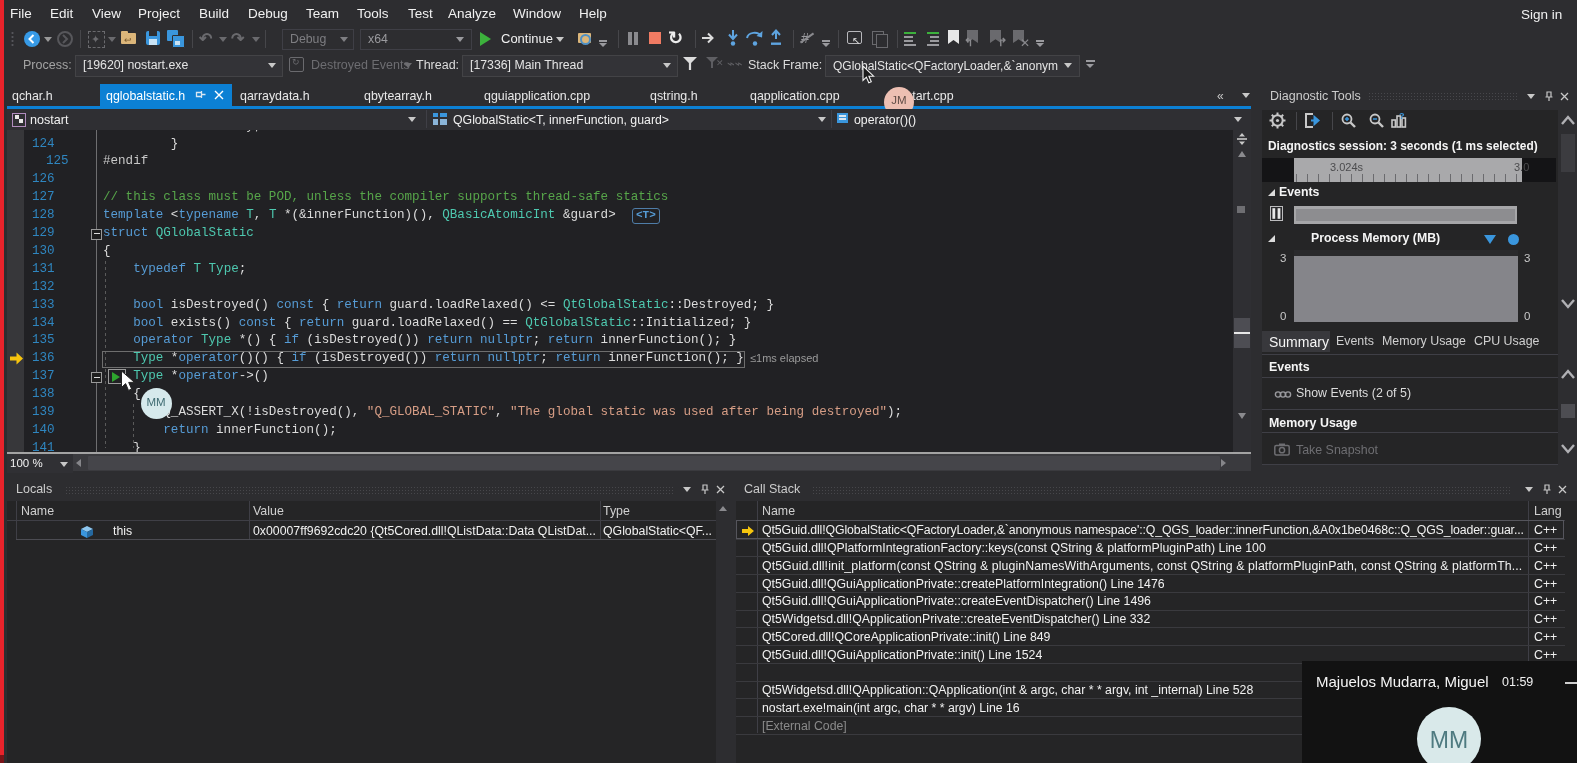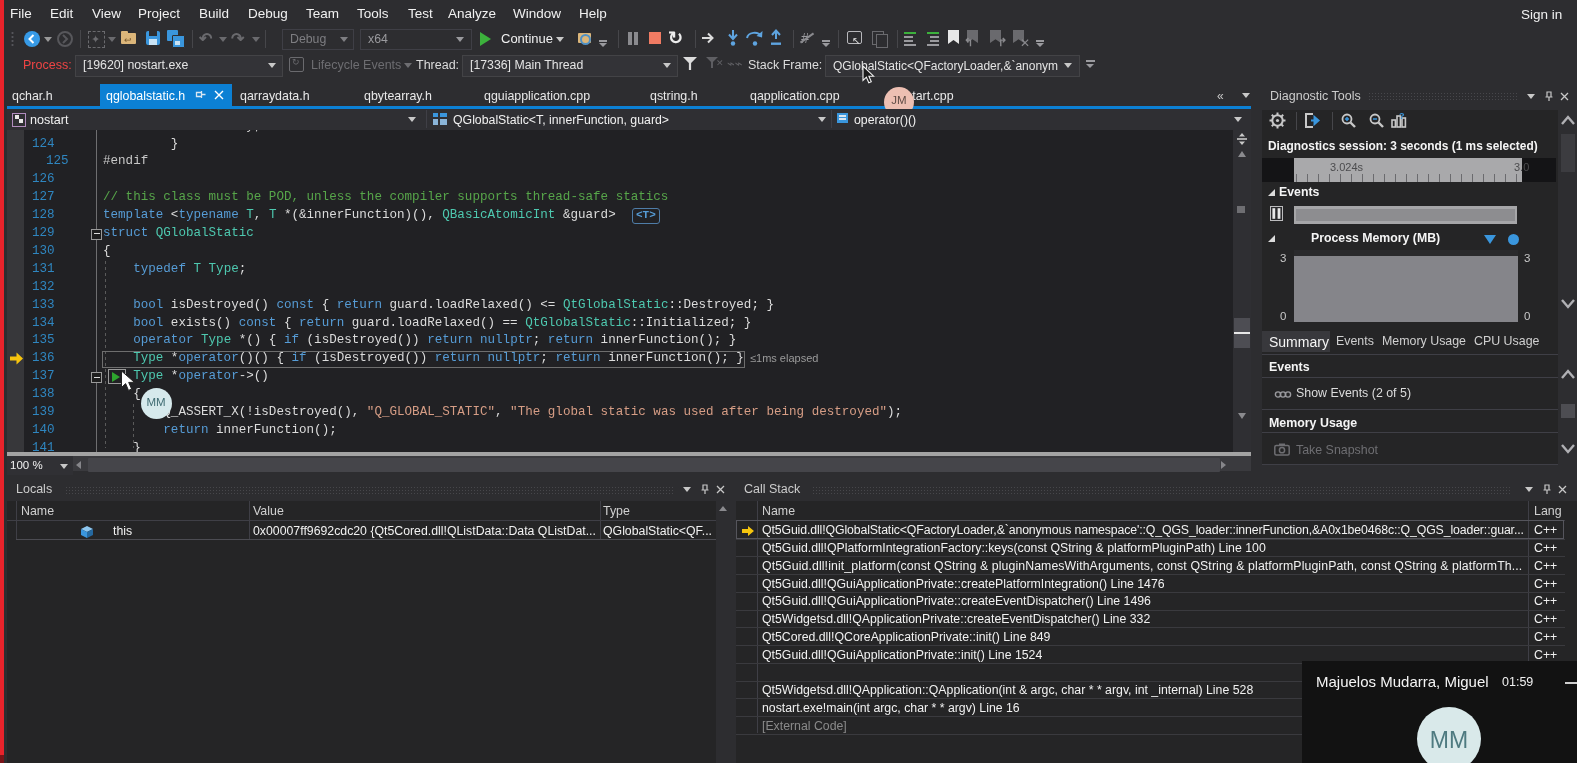--- a/index.html
+++ b/index.html
@@ -145,29 +145,29 @@
 <div class="a" style="left:948px;top:30px;width:11px;height:14px;background:#e8e8e8;clip-path:polygon(0 0,100% 0,100% 100%,50% 72%,0 100%);"></div>
 <div class="a" style="left:967px;top:30px;width:11px;height:13px;background:#6a6a6e;clip-path:polygon(0 0,100% 0,100% 100%,50% 72%,0 100%);"></div>
 <div class="a" style="left:964px;top:36px;color:#8a8a8e;font-size:11px;font-weight:bold;">↰</div>
 <div class="a" style="left:990px;top:30px;width:11px;height:13px;background:#6a6a6e;clip-path:polygon(0 0,100% 0,100% 100%,50% 72%,0 100%);"></div>
 <div class="a" style="left:998px;top:36px;color:#8a8a8e;font-size:11px;font-weight:bold;">↱</div>
 <div class="a" style="left:1013px;top:30px;width:11px;height:13px;background:#6a6a6e;clip-path:polygon(0 0,100% 0,100% 100%,50% 72%,0 100%);"></div>
 <div class="a" style="left:1020px;top:36px;color:#8a8a8e;font-size:12px;">✕</div>
 <div class="car" style="left:1036px;top:43px;border-left-width:4px;border-right-width:4px;border-top-width:4px;border-top-color:#9a9a9e;"></div>
 <div class="a" style="left:1036px;top:40px;width:8px;height:1.5px;background:#9a9a9e;"></div>
 
-<div class="a" style="left:23px;top:58px;font-size:12.5px;color:#ef4444;">Process:</div>
+<div class="a" style="left:23px;top:58px;font-size:12.5px;color:#a3a3a3;">Process:</div>
 <div class="cb" style="left:75px;top:55px;width:206px;height:20px;">
     <span class="tx">[19620] nostart.exe</span>
   </div>
 <div class="car" style="left:268px;top:63px;"></div>
 
 <div class="a" style="left:289px;top:57px;width:13px;height:13px;border:1px solid #6a6a6e;border-radius:2px;"></div>
 <div class="a" style="left:292px;top:57px;color:#6a6a6e;font-size:9px;">↻</div>
-<div class="a" style="left:311px;top:58px;font-size:12.5px;color:#6d6d71;">Lifecycle Events</div>
+<div class="a" style="left:311px;top:58px;font-size:12.5px;color:#6d6d71;">Destroyed Events</div>
 <div class="car" style="left:404px;top:63px;border-top-color:#6d6d71;"></div>
 <div class="a" style="left:416px;top:58px;font-size:12.5px;color:#dcdcdc;">Thread:</div>
 <div class="cb" style="left:462px;top:55px;width:214px;height:20px;">
     <span class="tx">[17336] Main Thread</span>
   </div>
 <div class="car" style="left:663px;top:63px;"></div>
 
 <div class="a" style="left:683px;top:57px;width:14px;height:13px;background:#dcdcdc;clip-path:polygon(0 0,100% 0,58% 46%,58% 100%,42% 100%,42% 46%);"></div>
 <div class="a" style="left:706px;top:57px;width:12px;height:11px;background:#5f5f63;clip-path:polygon(0 0,100% 0,58% 46%,58% 100%,42% 100%,42% 46%);"></div>
 <div class="a" style="left:716px;top:58px;color:#5f5f63;font-size:9px;">✕</div>
@@ -304,21 +304,21 @@
       <path d="M6 0 L9 3.5 L3 3.5 Z M6 12 L9 8.5 L3 8.5 Z" fill="#c8c8c8"></path>
       <rect x="1" y="5.2" width="10" height="1.6" fill="#c8c8c8"></rect>
     </svg>
  <div class="a" style="left:5px;top:21px;width:0;height:0;border-left:4.5px solid transparent;border-right:4.5px solid transparent;border-bottom:6px solid #8a8a8e;"></div>
  <div class="a" style="left:4px;top:76px;width:8px;height:7px;background:#6e6e72;"></div>
  <div class="a" style="left:1px;top:188px;width:16px;height:30px;background:#4d4d53;"></div>
  <div class="a" style="left:1px;top:202px;width:16px;height:2px;background:#e8e8e8;"></div>
  <div class="a" style="left:5px;top:283px;width:0;height:0;border-left:4.5px solid transparent;border-right:4.5px solid transparent;border-top:6px solid #8a8a8e;"></div>
 </div>
 
-<div class="a" style="left:7px;top:452px;width:1244px;height:19px;background:#3a3a3e;border-top:4px solid #a3a3a3;box-sizing:border-box;">
+<div class="a" style="left:7px;top:452px;width:1244px;height:19px;background:#3a3a3e;border-top:2px solid #a3a3a3;box-sizing:border-box;">
  <div class="a" style="left:3px;top:3px;font-size:11.5px;color:#f1f1f1;z-index:3;">100 %</div>
  <div class="car" style="left:53px;top:8px;border-top-color:#c8c8c8;z-index:3;"></div>
  <div class="sep" style="left:64px;top:0;height:19px;background:#333337;"></div>
  <div class="a" style="left:69px;top:5px;width:0;height:0;border-top:4.5px solid transparent;border-bottom:4.5px solid transparent;border-right:5px solid #86868a;"></div>
  <div class="a" style="left:0;top:0;width:66px;height:19px;background:#303034;"></div>
     <div class="a" style="left:81px;top:2px;width:1132px;height:14px;background:#45454a;border-radius:1px;"></div>
  <div class="a" style="left:1214px;top:5px;width:0;height:0;border-top:4.5px solid transparent;border-bottom:4.5px solid transparent;border-left:5px solid #86868a;"></div>
 </div>
 
 <div class="a" style="left:1262px;top:84px;width:315px;height:394px;background:#252526;">

